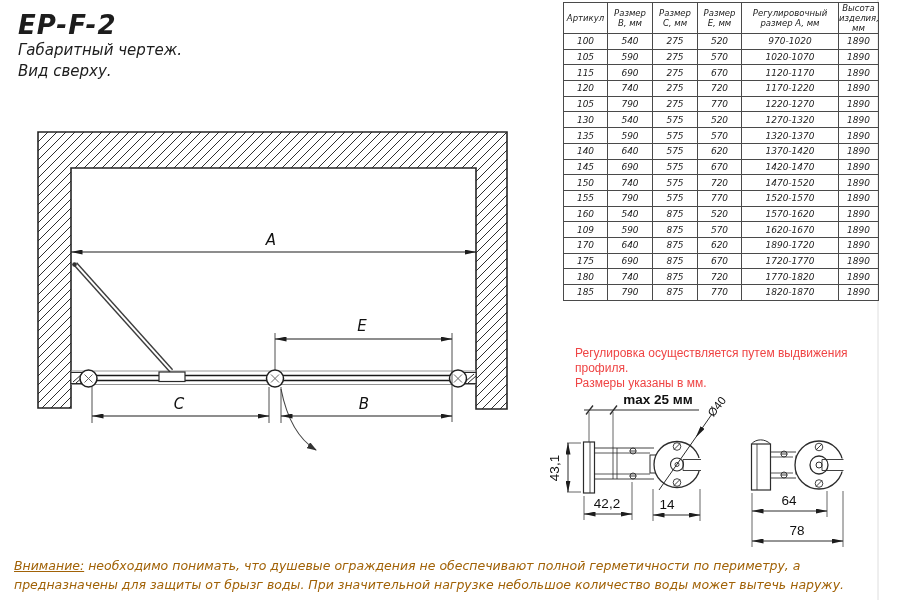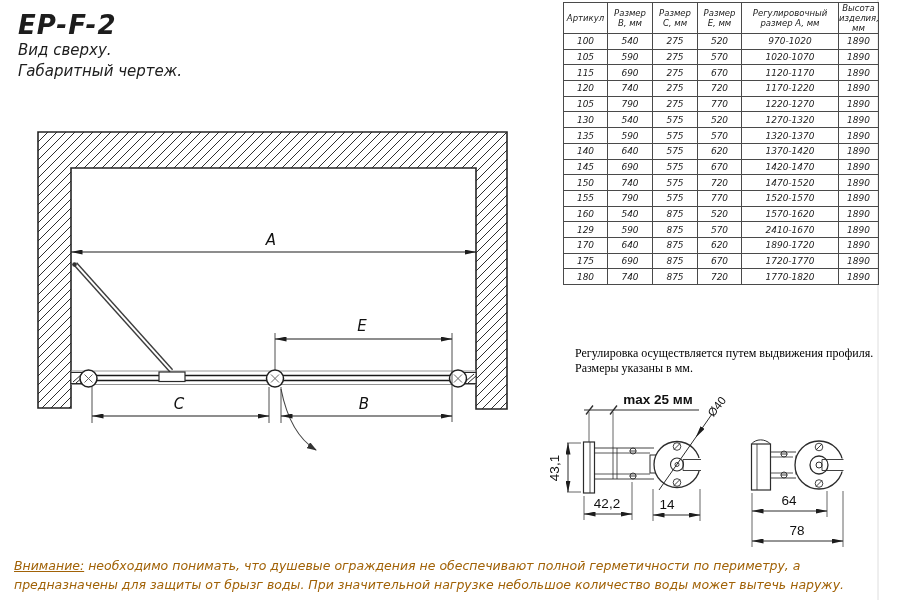--- a/index.html
+++ b/index.html
@@ -15,21 +15,21 @@
   .table-wrap{position:absolute;left:563px;top:2px;}
   table.size-table{border-collapse:collapse;table-layout:fixed;width:315px;}
   .size-table th,.size-table td{
     border:1px solid #4a4a4a;text-align:center;vertical-align:middle;
     color:#1c1c1c;font-style:italic;padding:0;overflow:hidden;
   }
   .size-table th{font-size:8.5px;font-weight:400;line-height:1.18;height:27px;white-space:pre-line;}
   .size-table td{font-size:9px;height:14.7px;}
   
   .note-block{position:absolute;left:575px;top:346px;width:300px;
-    font-family:Liberation Serif, serif;font-size:12px;line-height:15px;color:#000000;}
+    font-family:Liberation Sans, sans-serif;font-size:12px;line-height:15px;color:#ef4444;}
   
   .warning-block{position:absolute;left:14px;top:556px;width:878px;
     font-style:italic;font-size:12.5px;line-height:19px;color:#a16207;}
   .warning-block .wlabel{text-decoration:underline;}
   
   svg.draw{position:absolute;left:0;top:0;}
   .dimtxt{font-family:"DejaVu Sans",sans-serif;font-style:italic;font-size:15px;fill:#111;}
   .numtxt{font-family:"Liberation Sans",sans-serif;font-size:13.5px;fill:#101010;}
   .maxtxt{font-family:"Liberation Sans",sans-serif;font-size:13.5px;fill:#101010;font-weight:600;}
   .diatxt{font-family:"Liberation Sans",sans-serif;font-size:11.5px;fill:#101010;}
@@ -205,22 +205,22 @@
     <text class="numtxt" x="789" y="505" text-anchor="middle" stroke="none">64</text>
 
     <line x1="843" y1="491" x2="843" y2="547" stroke="#555" stroke-width="0.9"></line>
     <line x1="752" y1="541" x2="843" y2="541" stroke-width="1" marker-start="url(#arr)" marker-end="url(#arr)"></line>
     <text class="numtxt" x="797" y="535" text-anchor="middle" stroke="none">78</text>
   </g>
 </svg>
 
 <div class="title-block">
   <div class="main-title">EP-F-2</div>
+  <div class="sub">Габаритный чертеж.</div>
   <div class="sub">Вид сверху.</div>
-  <div class="sub">Габаритный чертеж.</div>
 </div>
 
 <div class="table-wrap">
   <table class="size-table" id="size-table">
     <colgroup>
       <col style="width:44px">
         <col style="width:45px">
         <col style="width:45px">
       <col style="width:44px">
         <col style="width:97px">
@@ -333,25 +333,25 @@
         </tr>
         <tr>
           <td>160</td>
           <td>540</td>
           <td>875</td>
           <td>520</td>
           <td>1570-1620</td>
           <td>1890</td>
         </tr>
         <tr>
-          <td>129</td>
+          <td>109</td>
           <td>590</td>
           <td>875</td>
           <td>570</td>
-          <td>2410-1670</td>
+          <td>1620-1670</td>
           <td>1890</td>
         </tr>
         <tr>
           <td>170</td>
           <td>640</td>
           <td>875</td>
           <td>620</td>
           <td>1890-1720</td>
           <td>1890</td>
         </tr>
@@ -362,20 +362,28 @@
           <td>670</td>
           <td>1720-1770</td>
           <td>1890</td>
         </tr>
         <tr>
           <td>180</td>
           <td>740</td>
           <td>875</td>
           <td>720</td>
           <td>1770-1820</td>
+          <td>1890</td>
+        </tr>
+        <tr>
+          <td>185</td>
+          <td>790</td>
+          <td>875</td>
+          <td>770</td>
+          <td>1820-1870</td>
           <td>1890</td>
         </tr>
       </tbody>
   </table>
 </div>
 
 <div class="note-block">
   <div>Регулировка осуществляется путем выдвижения профиля.</div>
   <div>Размеры указаны в мм.</div>
 </div>

